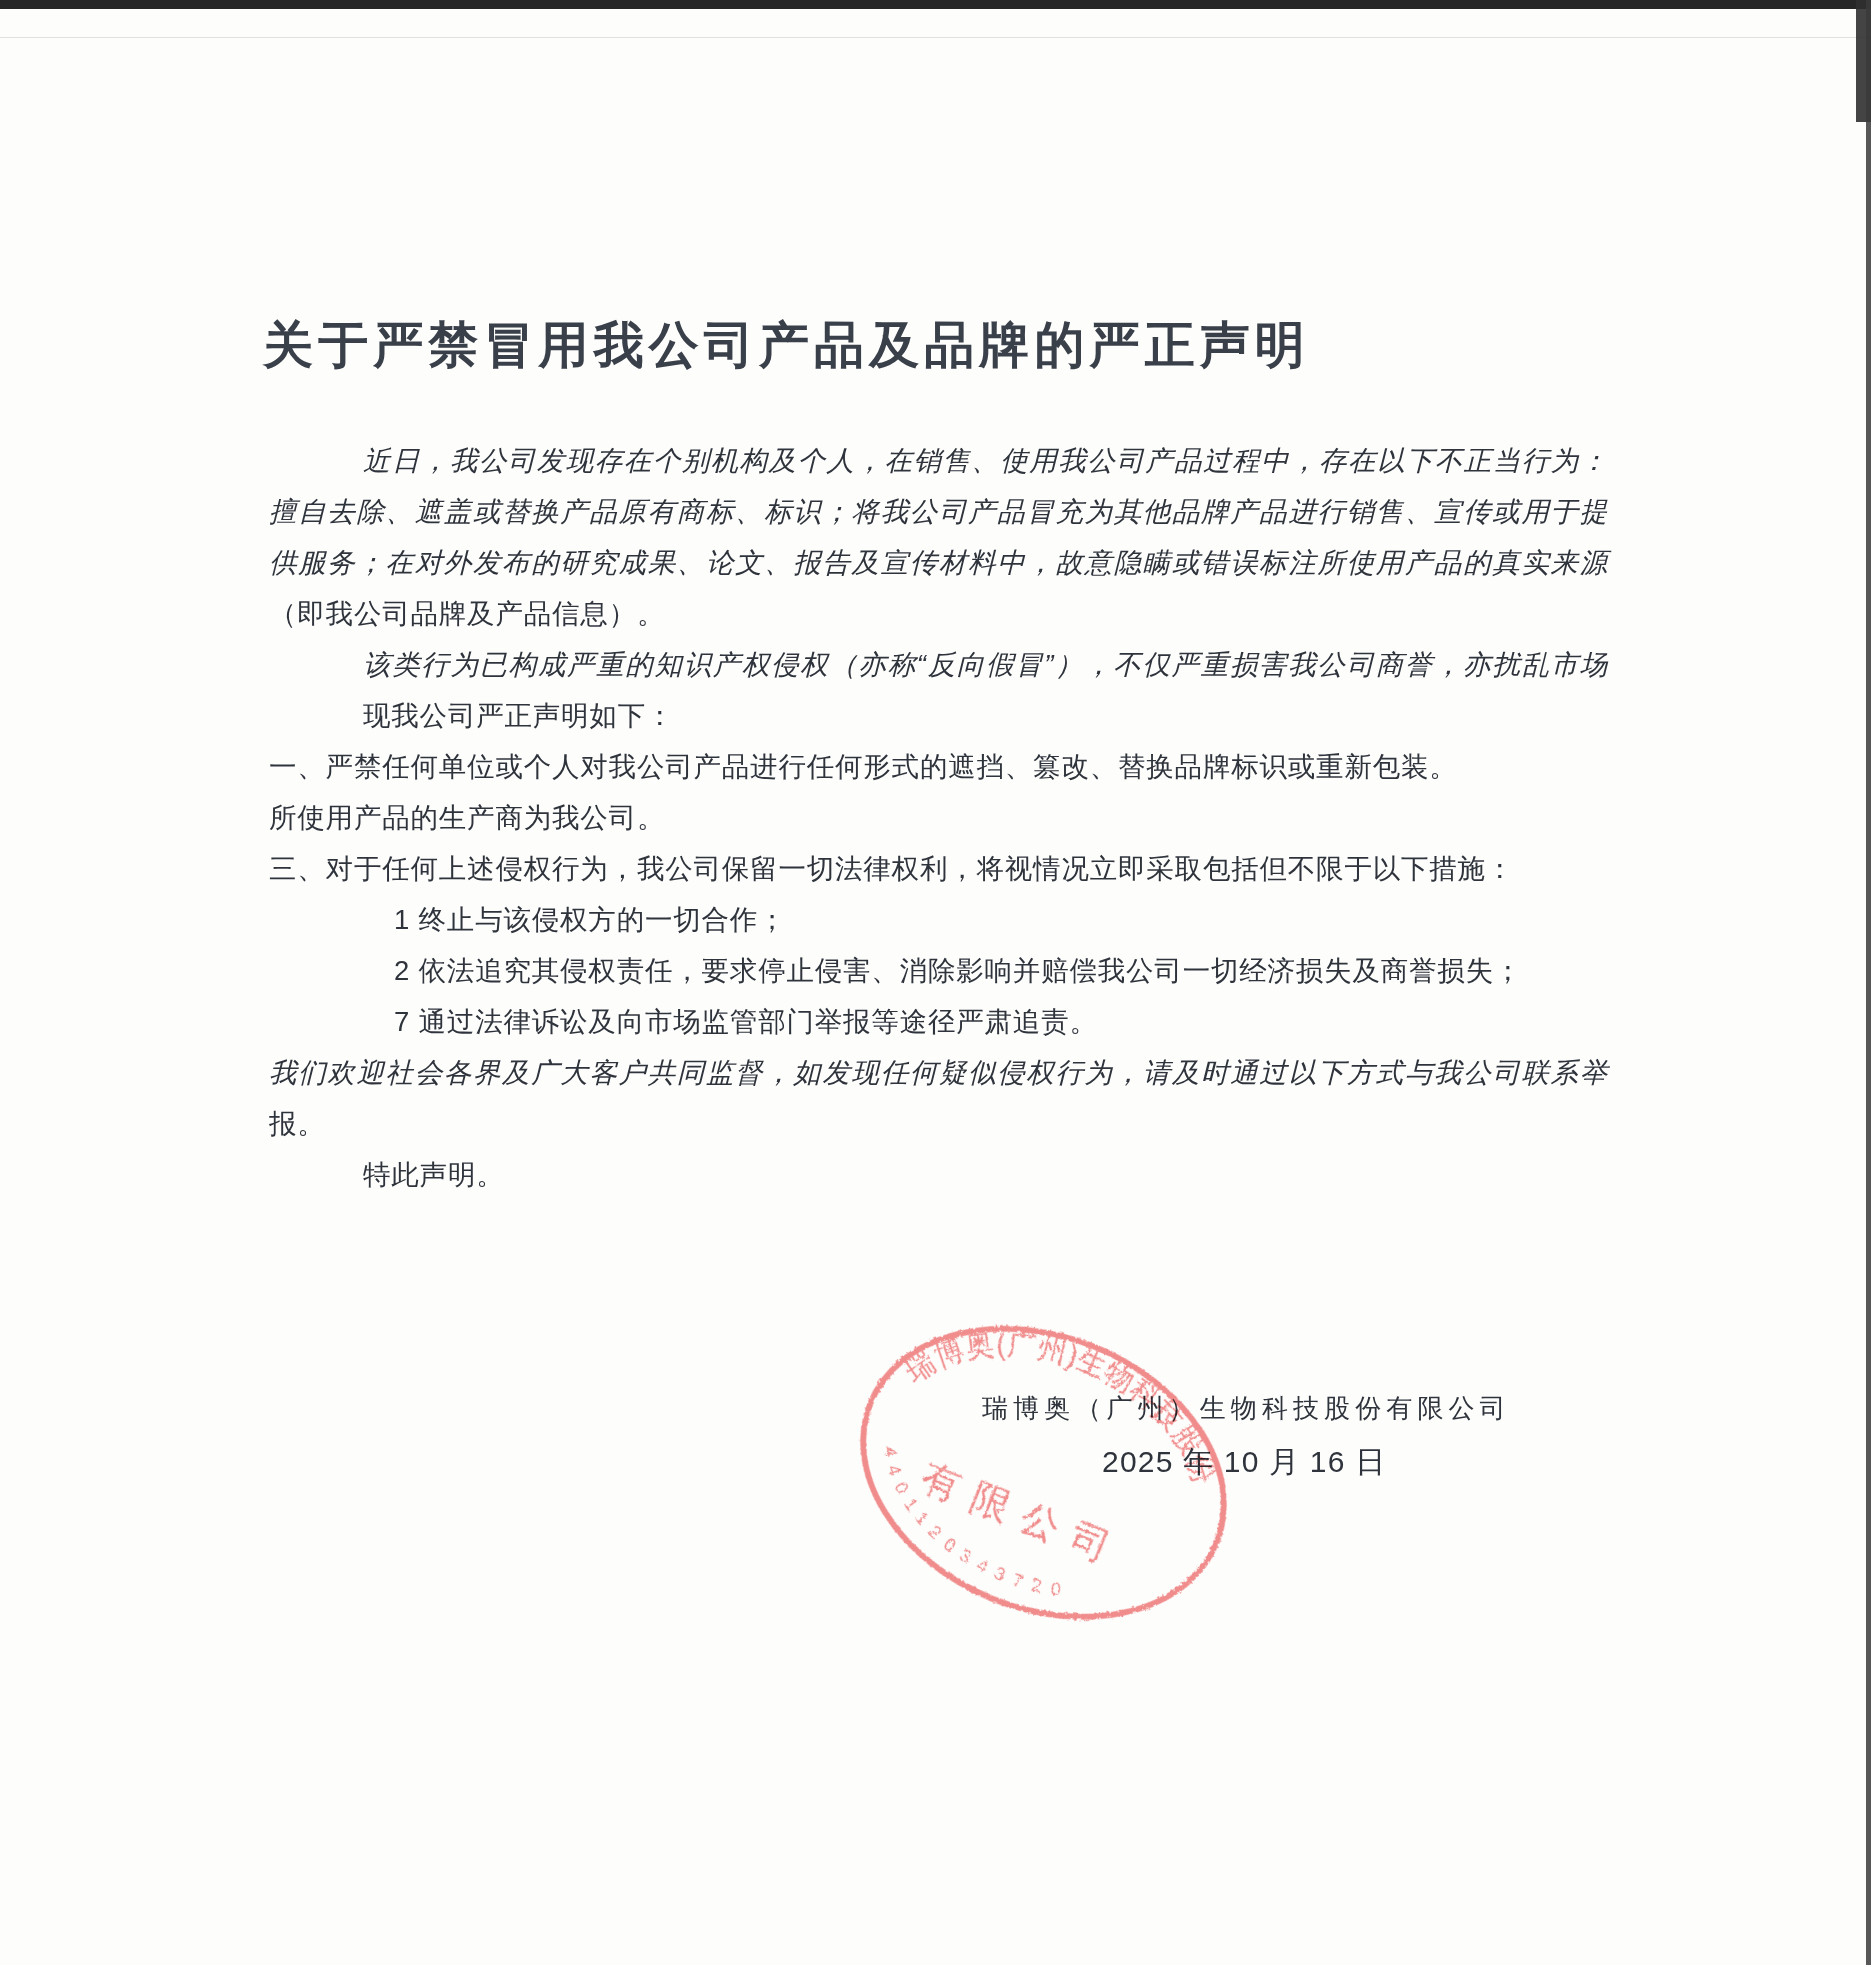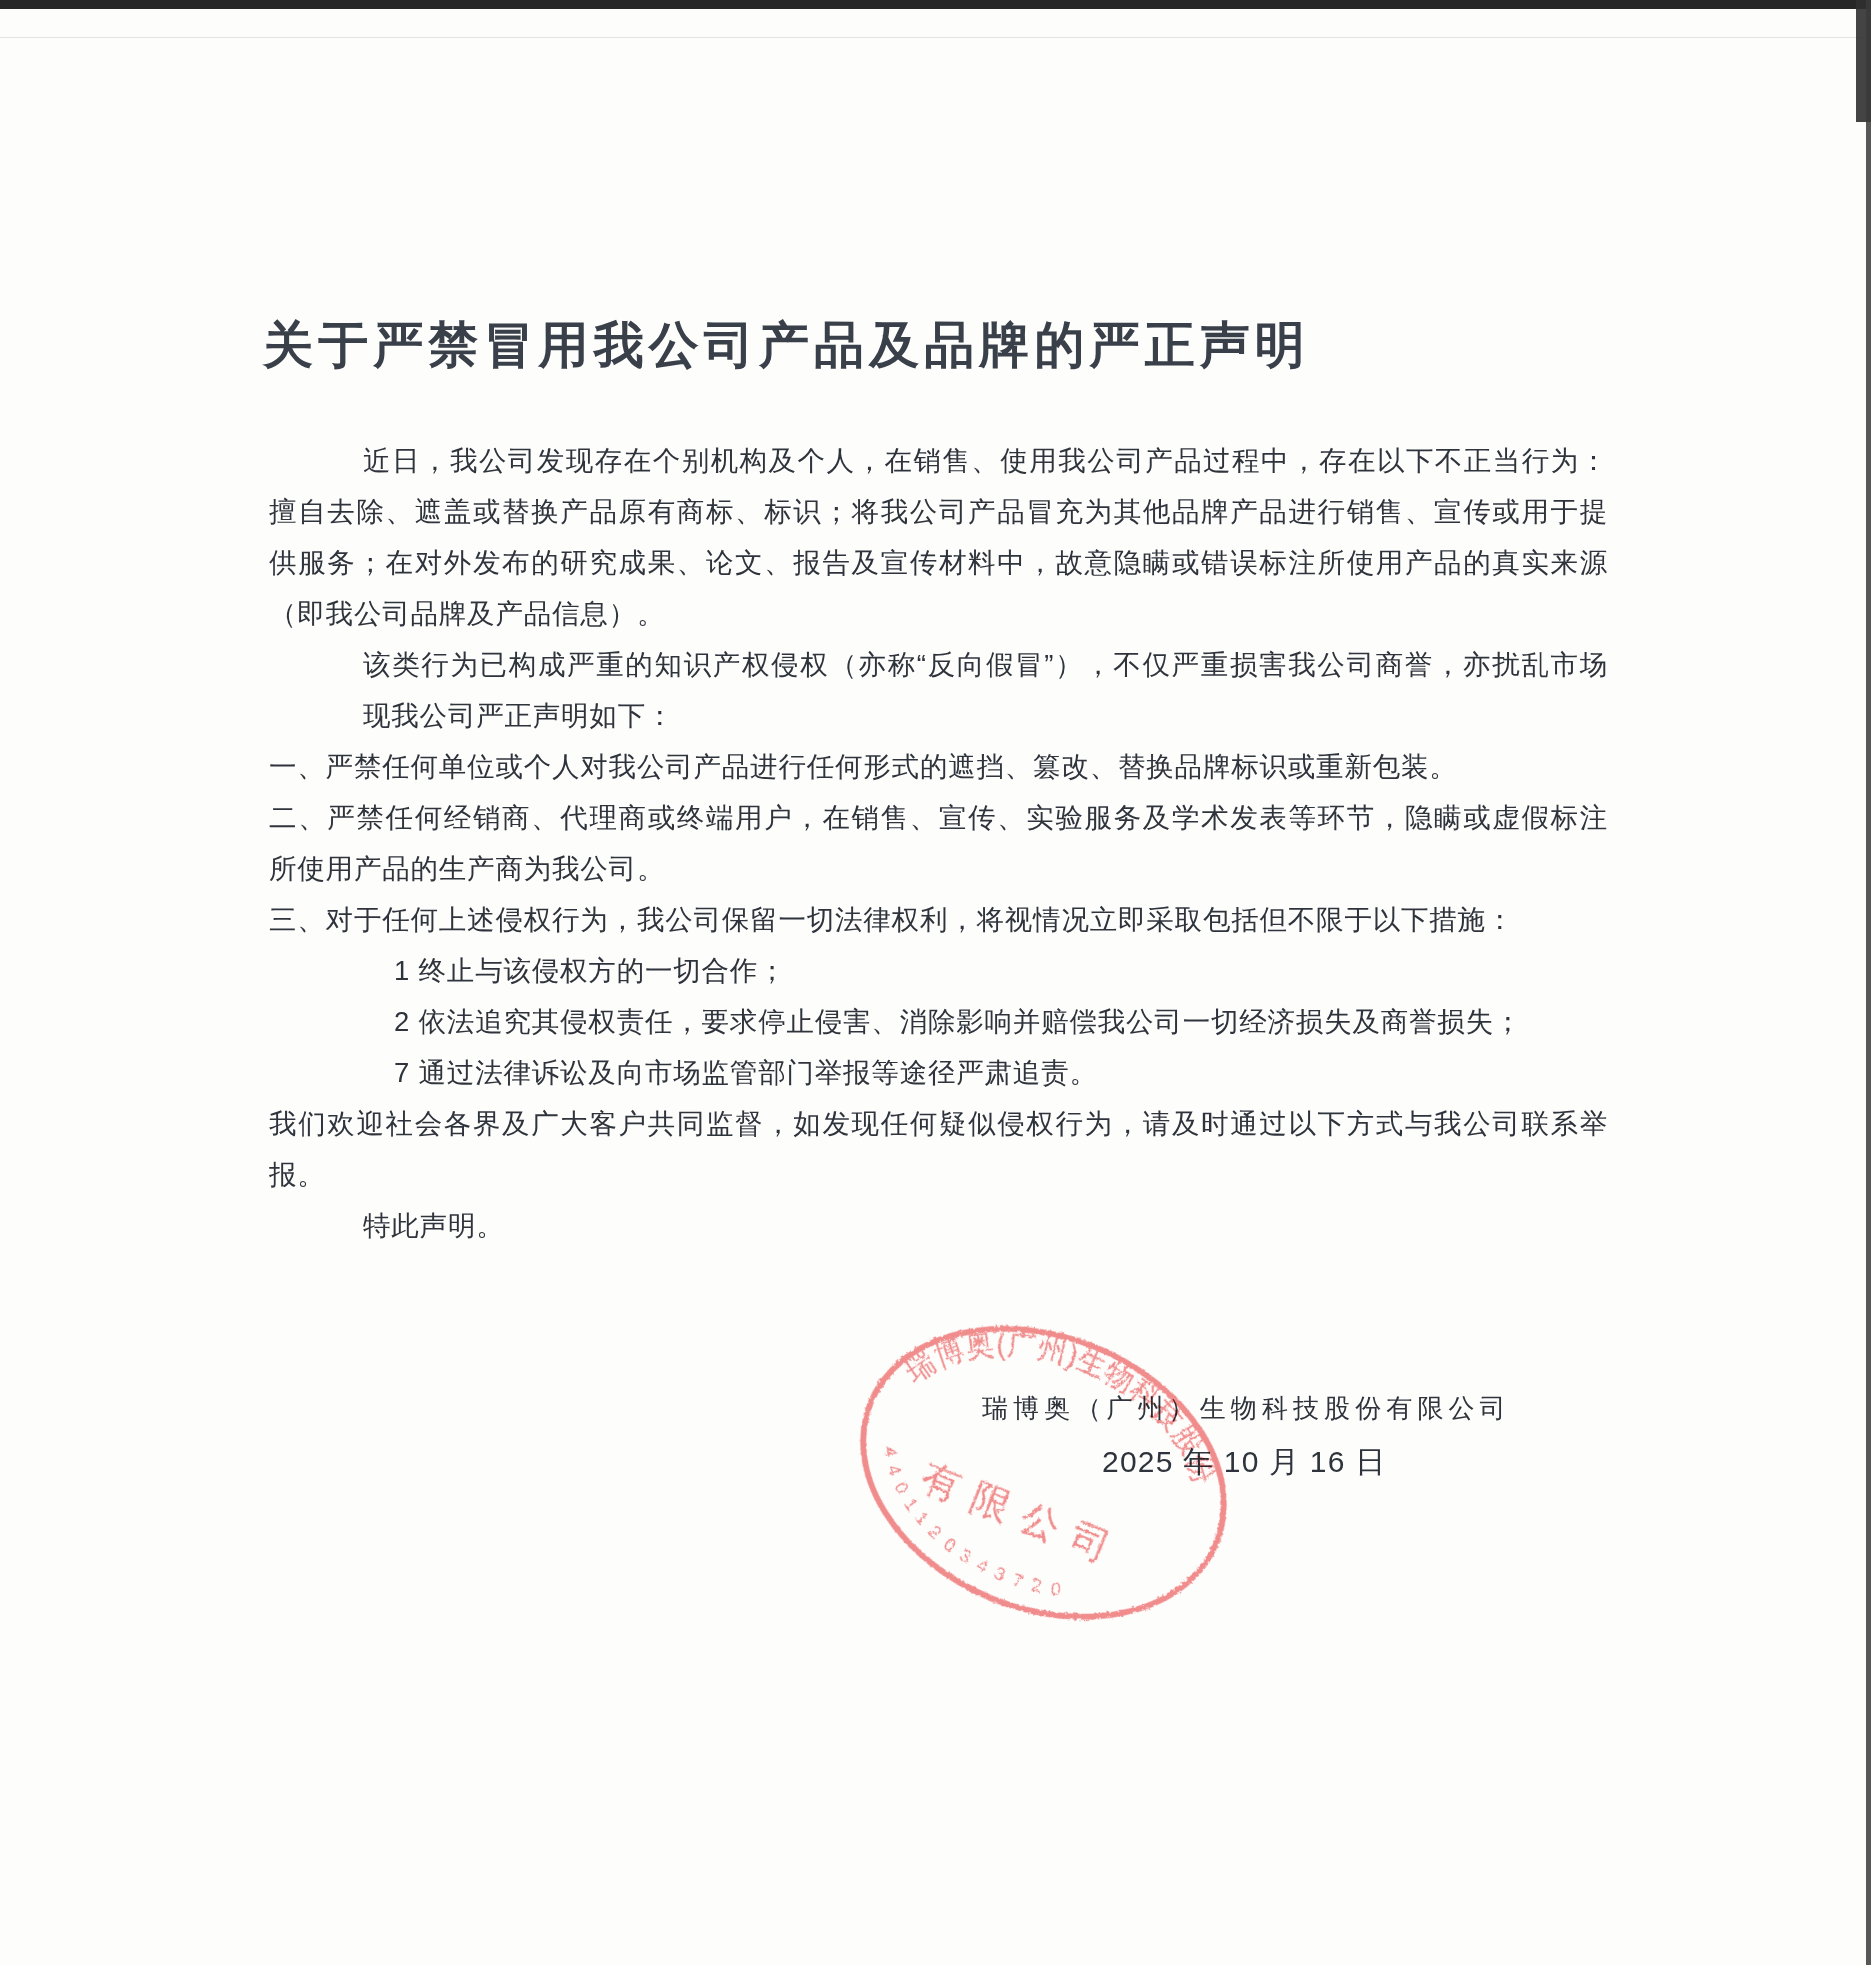--- a/index.html
+++ b/index.html
@@ -38,21 +38,21 @@
   
   .body-block{
     position:absolute;left:269px;top:435px;width:1339px;
     color:#2f343c;
   }
   .line{
     height:51px;line-height:51px;
     font-size:27.5px;letter-spacing:0.8px;
     white-space:normal;
   }
-  .line.flush{ text-align:justify; text-align-last:justify; }
+  .line.flush{ text-align:justify; text-align-last:justify;font-style:italic; }
   .line.indent-1{ text-indent:94px; }
   .line.indent-2{ text-indent:125px; }
   
   .sig-company{
     position:absolute;left:982px;top:1391px;
     font-size:26px;letter-spacing:5.1px;color:#2f343c;
     white-space:nowrap;
   }
   .sig-date{
     position:absolute;left:1102px;top:1442px;
@@ -81,21 +81,20 @@
   <div class="title">关于严禁冒用我公司产品及品牌的严正声明</div>
 
   <div class="body-block" id="body-block">
       <div class="line indent-1 flush">近日，我公司发现存在个别机构及个人，在销售、使用我公司产品过程中，存在以下不正当行为：</div>
       <div class="line indent-0 flush">擅自去除、遮盖或替换产品原有商标、标识；将我公司产品冒充为其他品牌产品进行销售、宣传或用于提</div>
       <div class="line indent-0 flush">供服务；在对外发布的研究成果、论文、报告及宣传材料中，故意隐瞒或错误标注所使用产品的真实来源</div>
       <div class="line indent-0">（即我公司品牌及产品信息）。</div>
       <div class="line indent-1 flush">该类行为已构成严重的知识产权侵权（亦称“反向假冒”），不仅严重损害我公司商誉，亦扰乱市场</div>
       <div class="line indent-1">现我公司严正声明如下：</div>
       <div class="line indent-0">一、严禁任何单位或个人对我公司产品进行任何形式的遮挡、篡改、替换品牌标识或重新包装。</div>
-      <div class="line indent-0 flush">二、严禁任何经销商、代理商或终端用户，在销售、宣传、实验服务及学术发表等环节，隐瞒或虚假标注</div>
       <div class="line indent-0">所使用产品的生产商为我公司。</div>
       <div class="line indent-0">三、对于任何上述侵权行为，我公司保留一切法律权利，将视情况立即采取包括但不限于以下措施：</div>
       <div class="line indent-2">1  终止与该侵权方的一切合作；</div>
       <div class="line indent-2">2  依法追究其侵权责任，要求停止侵害、消除影响并赔偿我公司一切经济损失及商誉损失；</div>
       <div class="line indent-2">7  通过法律诉讼及向市场监管部门举报等途径严肃追责。</div>
       <div class="line indent-0 flush">我们欢迎社会各界及广大客户共同监督，如发现任何疑似侵权行为，请及时通过以下方式与我公司联系举</div>
       <div class="line indent-0">报。</div>
       <div class="line indent-1">特此声明。</div>
     </div>
 

